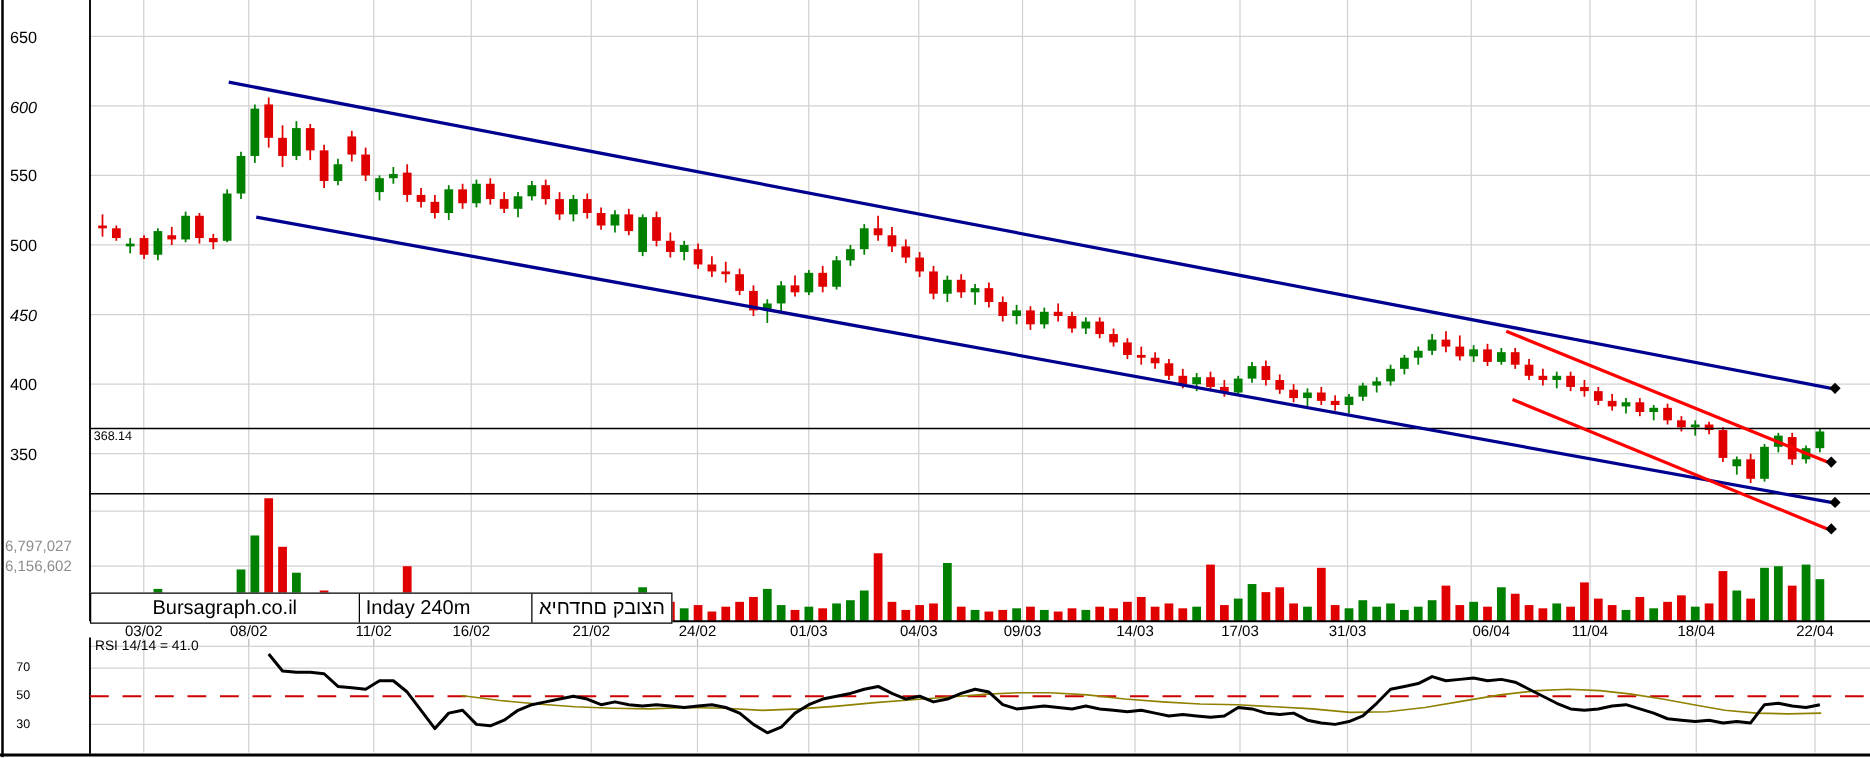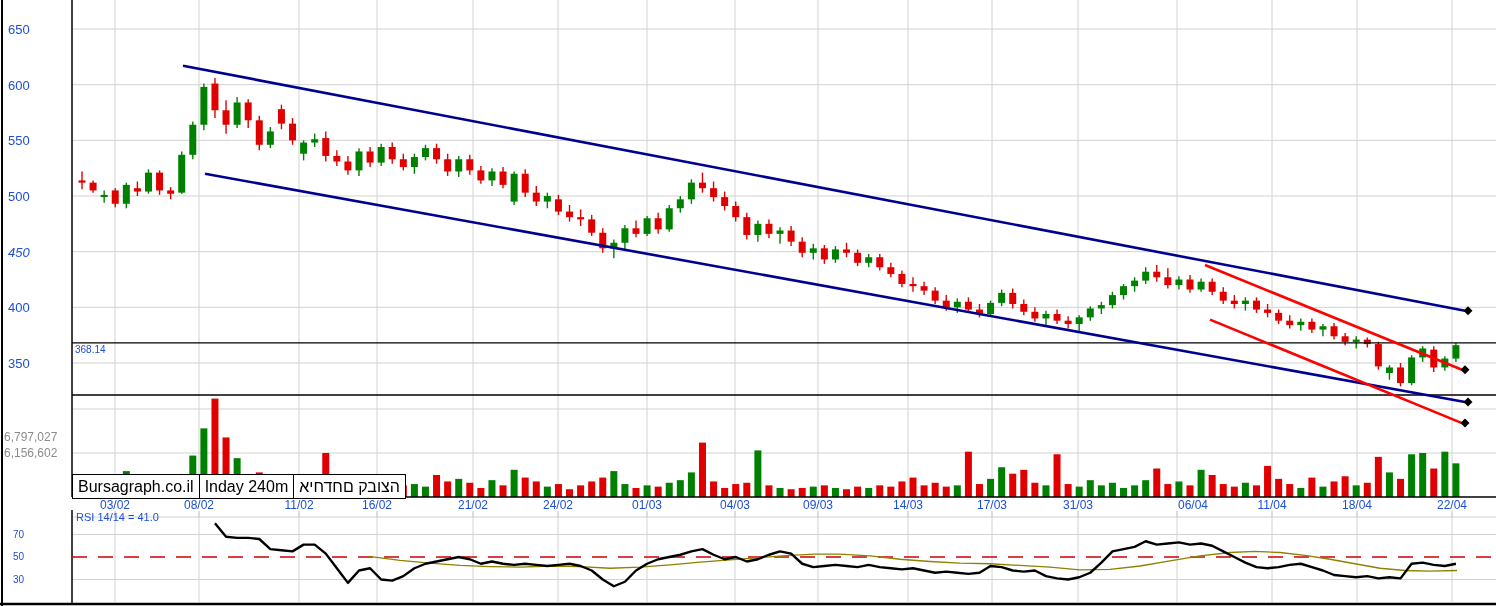--- a/index.html
+++ b/index.html
@@ -1,29 +1,29 @@
 <!DOCTYPE html>
 <html><head>
 <meta charset="utf-8">
 <style>
   html,body{margin:0;padding:0;background:#fff;}
   .root{position:relative;width:1496px;height:606px;background:#fff;overflow:hidden;
         font-family:"Liberation Sans",sans-serif;}
   .root svg{position:absolute;left:0;top:0;}
-  .lbl{position:absolute;color:#1d4ed8;white-space:nowrap;line-height:1;}
+  .lbl{position:absolute;color:#000000;white-space:nowrap;line-height:1;}
   .price-tick{font-size:13px;}
   .date-tick{font-size:12px;transform:translateX(-50%);}
   .vol-tick{font-size:12px;color:#8c8c8c;}
   .rsi-tick{font-size:10px;}
   .rsi-title{font-size:11px;}
   .last-price{font-size:10px;}
   .watermark{position:absolute;left:72px;top:474px;height:23px;background:#fff;
              border:1px solid #000;display:flex;align-items:stretch;z-index:3;
              font-size:16px;}
-  .watermark span{display:flex;align-items:center;padding:0 5px;}
+  .watermark span{display:flex;align-items:center;padding:0 5px;margin-left:44px;}
   .watermark .seg2,.watermark .seg3{border-left:1px solid #000;}
 </style>
 </head>
 <body>
 
 <div class="root">
   <svg id="plot" width="1496" height="606">
       <line x1="115" y1="0" x2="115" y2="497" stroke="#d2d2d2" stroke-width="1"></line>
       <line x1="199" y1="0" x2="199" y2="497" stroke="#d2d2d2" stroke-width="1"></line>
       <line x1="299" y1="0" x2="299" y2="497" stroke="#d2d2d2" stroke-width="1"></line>
@@ -474,21 +474,21 @@
       <polygon points="1460.5,369.67897999999997 1465,365.17897999999997 1469.5,369.67897999999997 1465,374.17897999999997" fill="#000"></polygon>
       <line x1="1210" y1="319.57912999999996" x2="1462" y2="423.11881999999997" stroke="#ff0000" stroke-width="2.6"></line>
       <polygon points="1460.5,423.11881999999997 1465,418.61881999999997 1469.5,423.11881999999997 1465,427.61881999999997" fill="#000"></polygon>
       <line x1="72" y1="557" x2="1496" y2="557" stroke="#cc0000" stroke-width="1.5" stroke-dasharray="15 11"></line>
       <polyline points="369,556.4375 400,560.375 430,563.1875 460,565.4375 490,566.5625 520,567.125 550,566 580,566.5625 610,568.25 640,567.125 670,564.875 700,562.0625 730,559.8125 760,557.5625 790,555.3125 815,554.1875 840,554.1875 870,555.875 900,559.25 930,561.5 960,563.1875 990,563.75 1020,565.4375 1050,567.125 1080,569.9375 1110,569.375 1140,566 1170,560.9375 1200,555.875 1230,552.5 1255,551.375 1280,552.5 1305,555.3125 1330,559.25 1355,563.75 1380,568.25 1405,570.5 1430,571.0625 1457,570.5" fill="none" stroke="#8f8000" stroke-width="1.3"></polyline>
       <polyline points="214.96,523.25 226.04,536.75 237.12,537.875 248.2,537.875 259.28,539 270.36,549.125 281.44,550.25 292.52,551.375 303.6,544.625 314.68,544.625 325.76,553.625 336.84000000000003,568.25 347.92,582.875 359,570.5 370.08,568.25 381.16,579.5 392.24,580.625 403.32,576.125 414.4,568.25 425.48,563.75 436.56,561.5 447.64,559.25 458.72,557 469.8,559.25 480.88,563.75 491.96,561.5 503.04,563.75 514.12,564.875 525.2,563.75 536.28,564.875 547.36,566 558.44,564.875 569.52,563.75 580.6,566 591.6800000000001,570.5 602.76,579.5 613.84,586.25 624.92,581.75 636,570.5 647.08,563.75 658.16,559.25 669.24,557 680.32,554.75 691.4,551.375 702.48,549.125 713.5600000000001,554.75 724.64,559.25 735.72,557 746.8,561.5 757.88,559.25 768.96,554.75 780.04,551.375 791.12,553.625 802.2,563.75 813.28,567.125 824.36,566 835.44,564.875 846.52,566 857.6,567.125 868.68,564.875 879.76,567.125 890.84,568.25 901.92,569.375 913,568.25 924.08,570.5 935.16,572.75 946.24,571.625 957.32,572.75 968.4,573.875 979.48,572.75 990.5600000000001,566 1001.64,567.125 1012.72,570.5 1023.8,571.625 1034.88,570.5 1045.96,576.125 1057.04,578.375 1068.12,579.5 1079.2,577.25 1090.28,572.75 1101.3600000000001,562.625 1112.44,551.375 1123.52,549.125 1134.6,546.875 1145.68,541.25 1156.76,544.625 1167.84,543.5 1178.92,542.375 1190,544.625 1201.08,543.5 1212.16,545.75 1223.24,551.375 1234.32,557 1245.4,562.625 1256.48,567.125 1267.56,568.25 1278.64,567.125 1289.72,564.875 1300.8,563.75 1311.88,567.125 1322.96,570.5 1334.04,575 1345.1200000000001,576.125 1356.2,577.25 1367.28,576.125 1378.36,578.375 1389.44,577.25 1400.52,578.375 1411.6,563.75 1422.68,562.625 1433.76,564.875 1444.84,566 1455.92,563.75" fill="none" stroke="#000000" stroke-width="2.4" stroke-linejoin="round"></polyline>
     </svg>
 
   <div id="labels">
       <div class="lbl price-tick" style="left: 8px; top: 23px;">650</div>
-      <div class="lbl price-tick" style="left: 8px; top: 78.6665px;">600</div>
+      <div class="lbl price-tick" style="left: 8px; top: 78.6665px; font-style: italic;">600</div>
       <div class="lbl price-tick" style="left: 8px; top: 134.333px;">550</div>
       <div class="lbl price-tick" style="left: 8px; top: 189.999px;">500</div>
       <div class="lbl price-tick" style="left: 8px; top: 245.666px; font-style: italic;">450</div>
       <div class="lbl price-tick" style="left: 8px; top: 301.332px;">400</div>
       <div class="lbl price-tick" style="left: 8px; top: 356.999px;">350</div>
       <div class="lbl vol-tick" style="left: 4px; top: 402.999px; color: rgb(140, 140, 140); margin-top: 28px;">6,797,027</div>
       <div class="lbl vol-tick" style="left: 4px; top: 446.999px; color: rgb(140, 140, 140);">6,156,602</div>
       <div class="lbl date-tick" style="left: 115px; top: 499px;">03/02</div>
       <div class="lbl date-tick" style="left: 199px; top: 499px;">08/02</div>
       <div class="lbl date-tick" style="left: 299px; top: 499px;">11/02</div>

